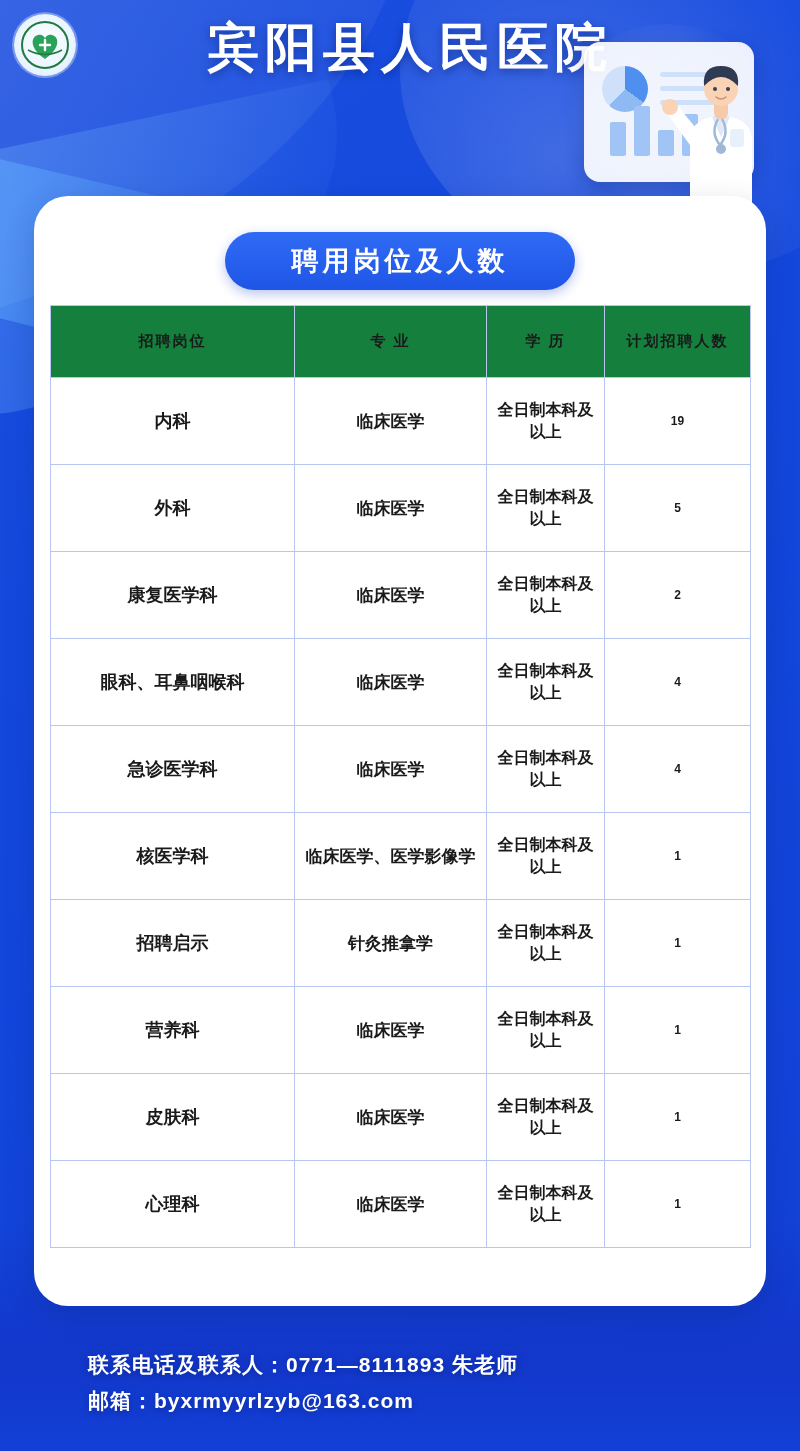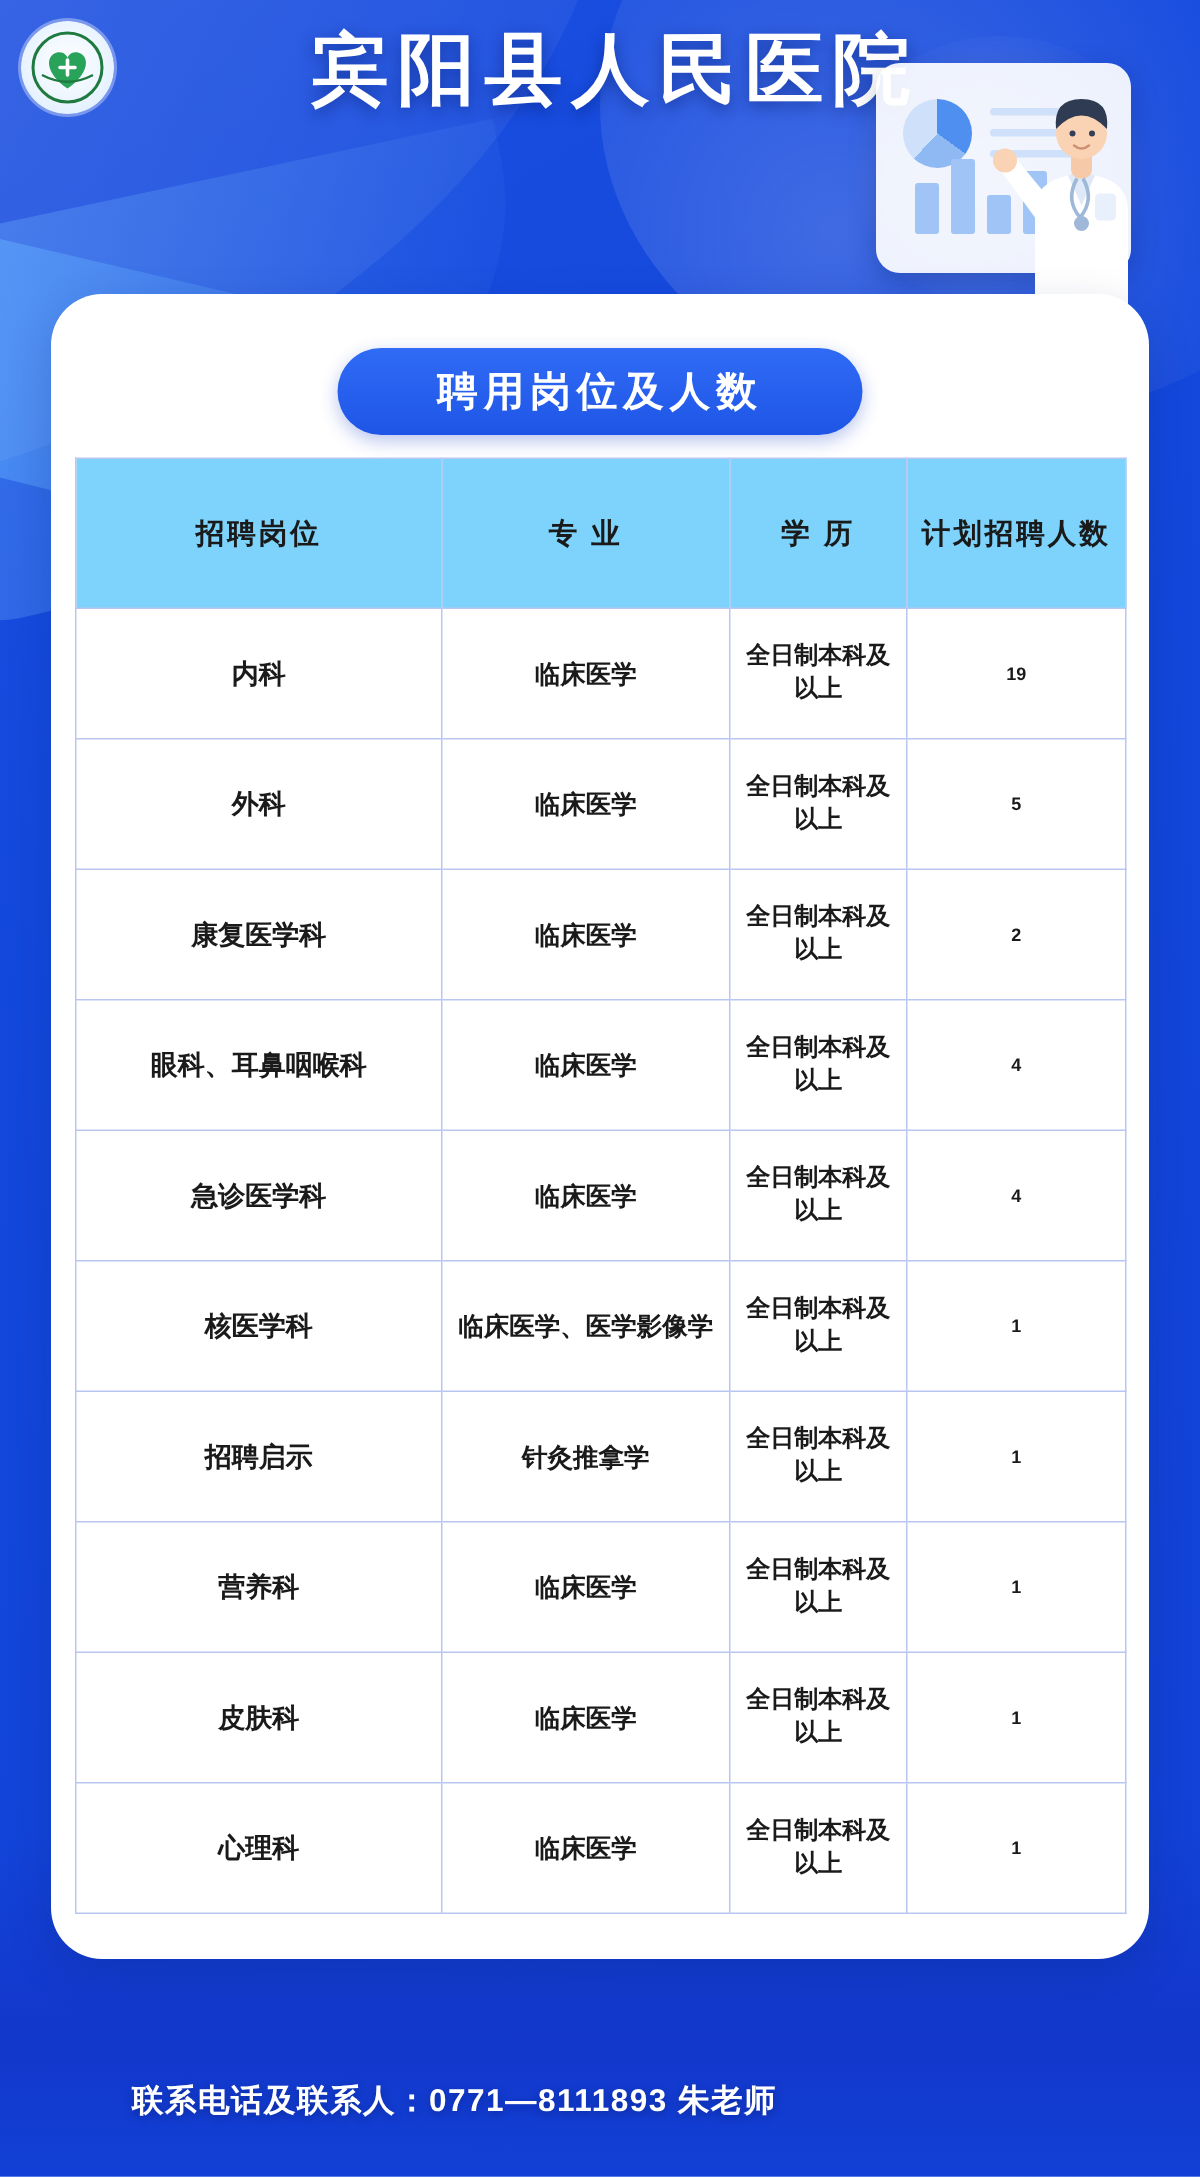--- a/index.html
+++ b/index.html
@@ -151,23 +151,23 @@
     width: 700px;
     table-layout: fixed;
   }
   th, td {
     border: 1px solid #b9c6f2;
     text-align: center;
     vertical-align: middle;
     color: #1a1a1a;
   }
   thead th {
-    background: #7dd3fc;
-    height: 100px;
-    font-size: 19px;
+    background: #15803d;
+    height: 72px;
+    font-size: 15px;
     font-weight: 700;
     letter-spacing: 2px;
   }
   tbody td {
     background: #ffffff;
     height: 87px;
     font-size: 18px;
     font-weight: 600;
     padding: 4px 6px;
   }
@@ -326,13 +326,14 @@
         <td class="major">临床医学</td>
         <td class="edu">全日制本科及以上</td>
         <td class="count">1</td>
       </tr>
     </tbody>
   </table>
 </div>
 
 <div class="footer">
   <div>联系电话及联系人：0771—8111893  朱老师</div>
+  <div>邮箱：byxrmyyrlzyb@163.com</div>
 </div>
 
 </body></html>

